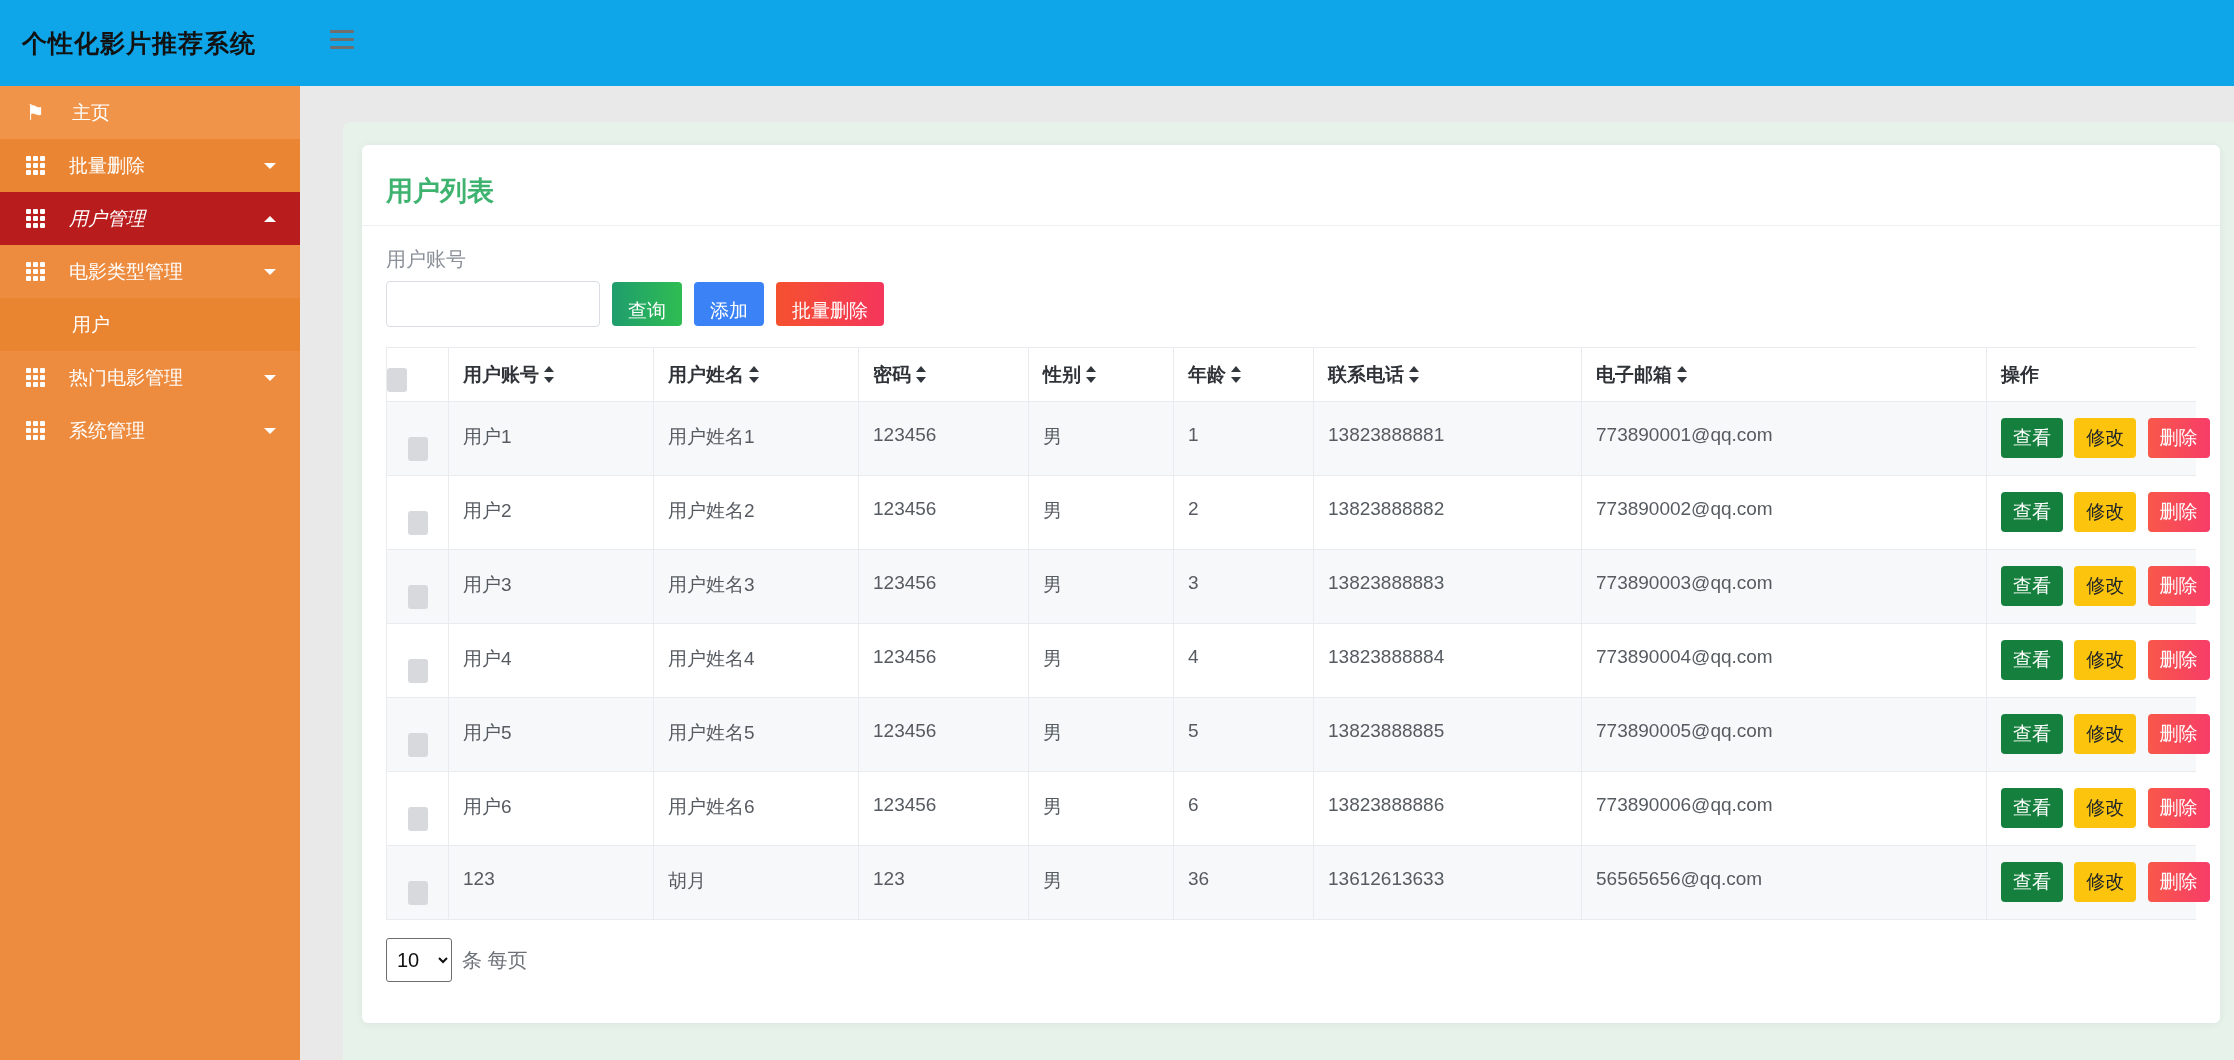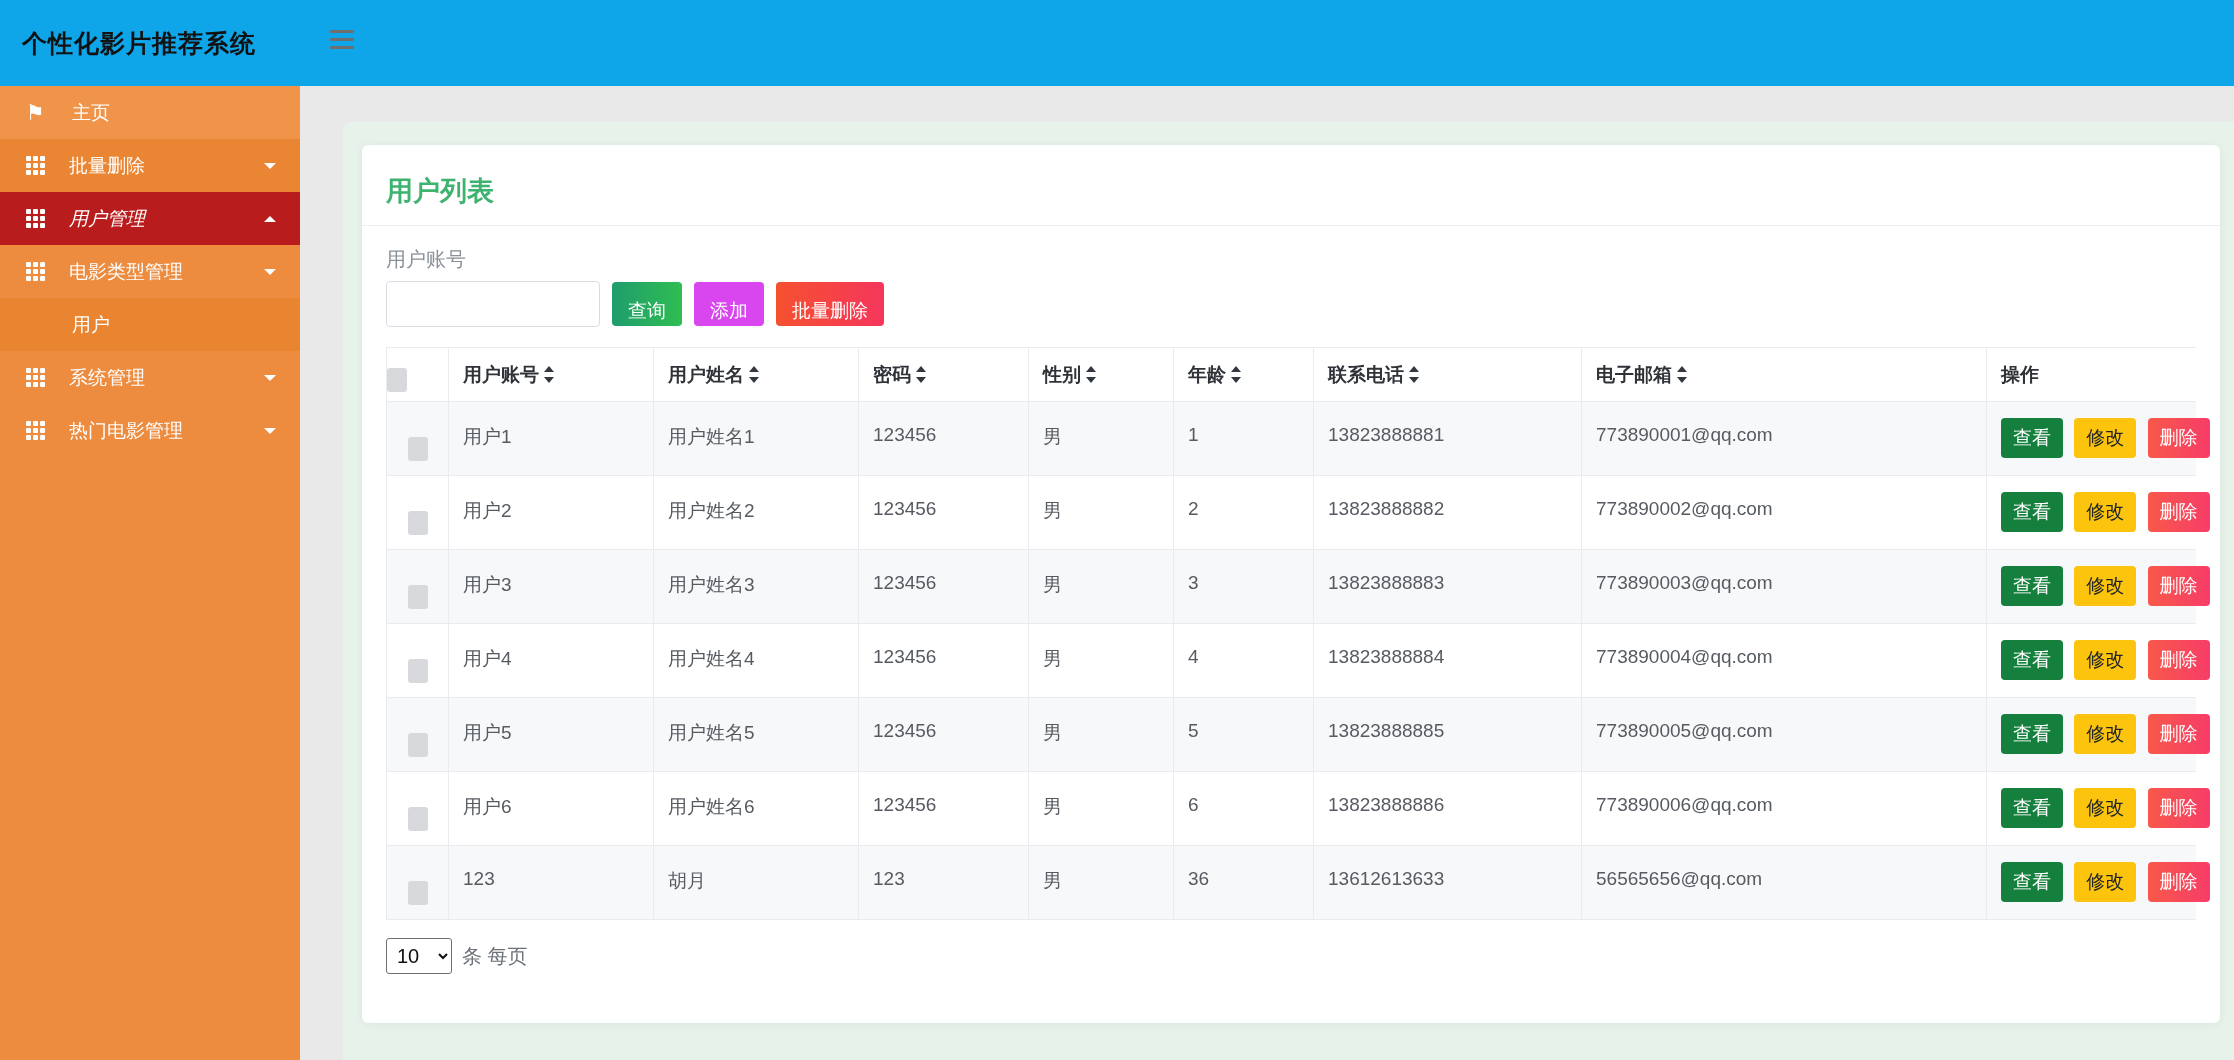--- a/index.html
+++ b/index.html
@@ -47,21 +47,21 @@
     background:#ffffff; border-radius:6px; box-shadow:0 1px 8px rgba(0,0,0,0.06); padding:20px 24px; }
   .card-title { font-size:27px; font-weight:bold; color:#3eb370; padding:8px 0 16px 0; }
   .divider { height:1px; background:#edf0f2; margin:0 -24px; }
   .search-label { margin-top:20px; font-size:20px; color:#8a9099; }
   .search-row { display:flex; align-items:center; margin-top:8px; }
   .search-input { width:214px; height:46px; border:1px solid #d9dde3; border-radius:4px;
     font-size:19px; padding:0 10px; outline:none; color:#333; }
   .btn { height:44px; border:none; border-radius:4px; color:#fff; font-size:19px;
     padding:16px 16px; margin-left:12px; cursor:pointer; font-family:inherit; }
   .btn-query { background:linear-gradient(90deg,#1f9d6d,#2fbd52); }
-  .btn-add   { background:#d946ef; }
+  .btn-add   { background:#3b82f6; }
   .btn-batch { background:linear-gradient(90deg,#f5512f,#f5365c); }
 
   
   .user-table { width:100%; margin-top:20px; border-collapse:collapse; table-layout:fixed; }
   .user-table th, .user-table td { border:1px solid #e9ebee; }
   .user-table th:last-child, .user-table td:last-child { border-right:none; }
   .user-table th { height:54px; text-align:left; font-size:19px; font-weight:bold;
     color:#2f3338; padding:0 14px; background:#fff; cursor:pointer; }
   .user-table td { height:74px; vertical-align:top; padding:22px 14px 0 14px;
     font-size:19px; color:#565b61; }
@@ -79,21 +79,21 @@
     border-left:5px solid transparent; border-right:5px solid transparent; border-top:6px solid #33383e; }
   .action-col { padding-top:16px !important; white-space:nowrap; }
   .abtn { height:40px; border:none; border-radius:4px; font-size:19px; color:#fff;
     padding:0 12px; margin-right:6px; cursor:pointer; font-family:inherit; }
   .btn-view { background:#15803d; }
   .btn-edit { background:#fcc40d; color:#212529; }
   .btn-del  { background:linear-gradient(90deg,#f8584a,#f73d68); }
 
   
   .pagination { margin-top:18px; display:flex; align-items:center; }
-  .page-size { width:66px; height:36px; font-size:20px; border:1px solid #6e6e6e;
+  .page-size { width:66px; height:44px; font-size:20px; border:1px solid #6e6e6e;
     border-radius:3px; padding-left:6px; background:#fff; color:#111; font-family:inherit; }
   .page-unit { margin-left:10px; font-size:20px; color:#6c7278; }
 </style>
 </head>
 <body>
 
 <div class="topbar">
   <div class="app-title">个性化影片推荐系统</div>
   <div class="burger">
       <i></i>
@@ -137,29 +137,29 @@
   <a class="side-item v-submenu">
 
     <span class="side-label">用户</span>
 
   </a>
 
   <a class="side-item v-default">
     <span class="icon-slot grid-icon">
           <span class="grid-dot"></span>
         </span>
+    <span class="side-label">热门电影管理</span>
+    <span class="caret caret-down"></span>
+  </a>
+
+  <a class="side-item v-default">
+    <span class="icon-slot grid-icon">
+          <span class="grid-dot"></span>
+        </span>
     <span class="side-label">系统管理</span>
-    <span class="caret caret-down"></span>
-  </a>
-
-  <a class="side-item v-default">
-    <span class="icon-slot grid-icon">
-          <span class="grid-dot"></span>
-        </span>
-    <span class="side-label">热门电影管理</span>
     <span class="caret caret-down"></span>
   </a>
 </nav>
 </aside>
 
 <div class="page-bg"></div>
 
 <div class="content-wrap">
   <section class="card">
     <h2 class="card-title">用户列表</h2>

